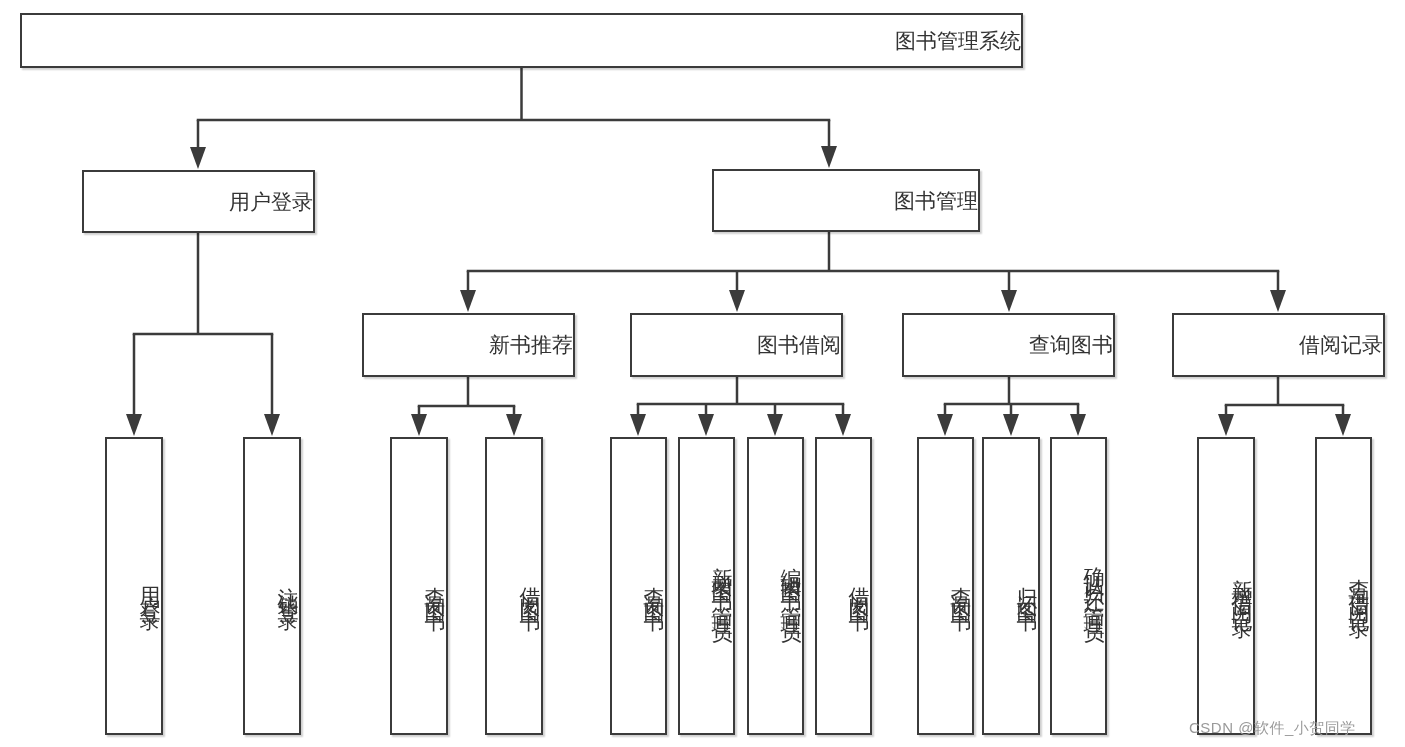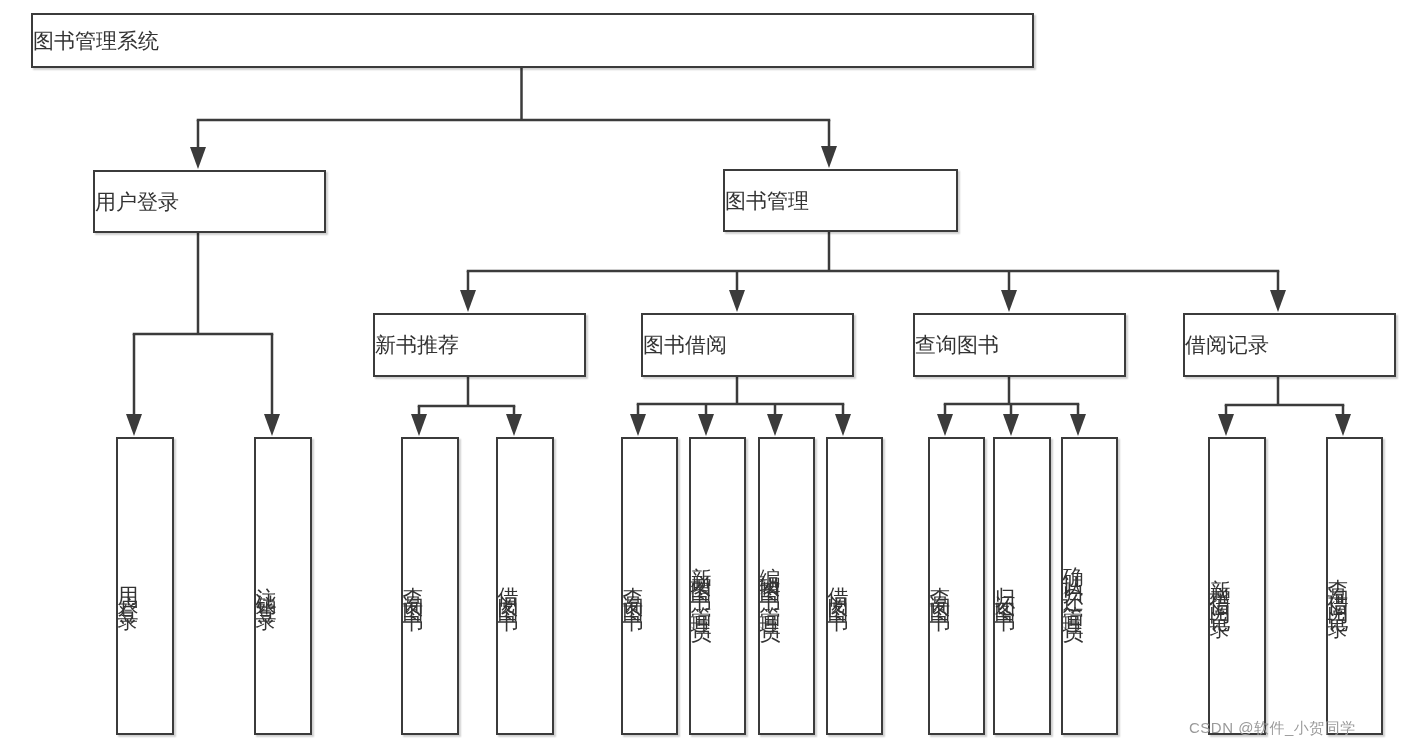--- a/index.html
+++ b/index.html
@@ -15,23 +15,22 @@
     font-family:"Liberation Sans","DejaVu Sans",sans-serif;color:var(--text);
     overflow:hidden;
   }
   .wires{position:absolute;left:0;top:0;}
   .wires line{stroke:var(--line);stroke-width:2.5;}
   .wires polygon{fill:var(--line);stroke:none;}
   .box{
     position:absolute;background:var(--box-fill);
     border:2.5px solid var(--box-border);
     box-shadow:2px 2px 1.5px rgba(0,0,0,0.18);
-    display:flex;align-items:center;justify-content:flex-start;
+    display:flex;align-items:center;justify-content:flex-end;
     box-sizing:border-box;
-    margin-left:11px;
   }
   .hlabel{font-size:21px;white-space:nowrap;}
   .vtext{
     writing-mode:vertical-rl;text-orientation:mixed;
     font-size:21px;letter-spacing:8px;line-height:1;white-space:nowrap;
   }
   .watermark{
     position:absolute;left:1189px;top:719px;
     font-size:15px;letter-spacing:0.5px;color:var(--watermark);white-space:nowrap;
   }
@@ -103,21 +102,21 @@
     <polygon points="1335,414 1351,414 1343,436"></polygon>
   </svg>
 
   <div class="box" style="left:20px;top:13px;width:1003px;height:55px;">
     <span class="hlabel">图书管理系统</span>
   </div>
 
   <div class="box" style="left:82px;top:170px;width:233px;height:63px;">
     <span class="hlabel">用户登录</span>
   </div>
-  <div class="box" style="left:712px;top:169px;width:235px;height:63px;">
+  <div class="box" style="left:712px;top:169px;width:268px;height:63px;">
     <span class="hlabel">图书管理</span>
   </div>
 
   <div class="box" style="left:630px;top:313px;width:213px;height:64px;">
     <span class="hlabel">图书借阅</span>
   </div>
   <div class="box" style="left:362px;top:313px;width:213px;height:64px;">
     <span class="hlabel">新书推荐</span>
   </div>
   <div class="box" style="left:902px;top:313px;width:213px;height:64px;">

